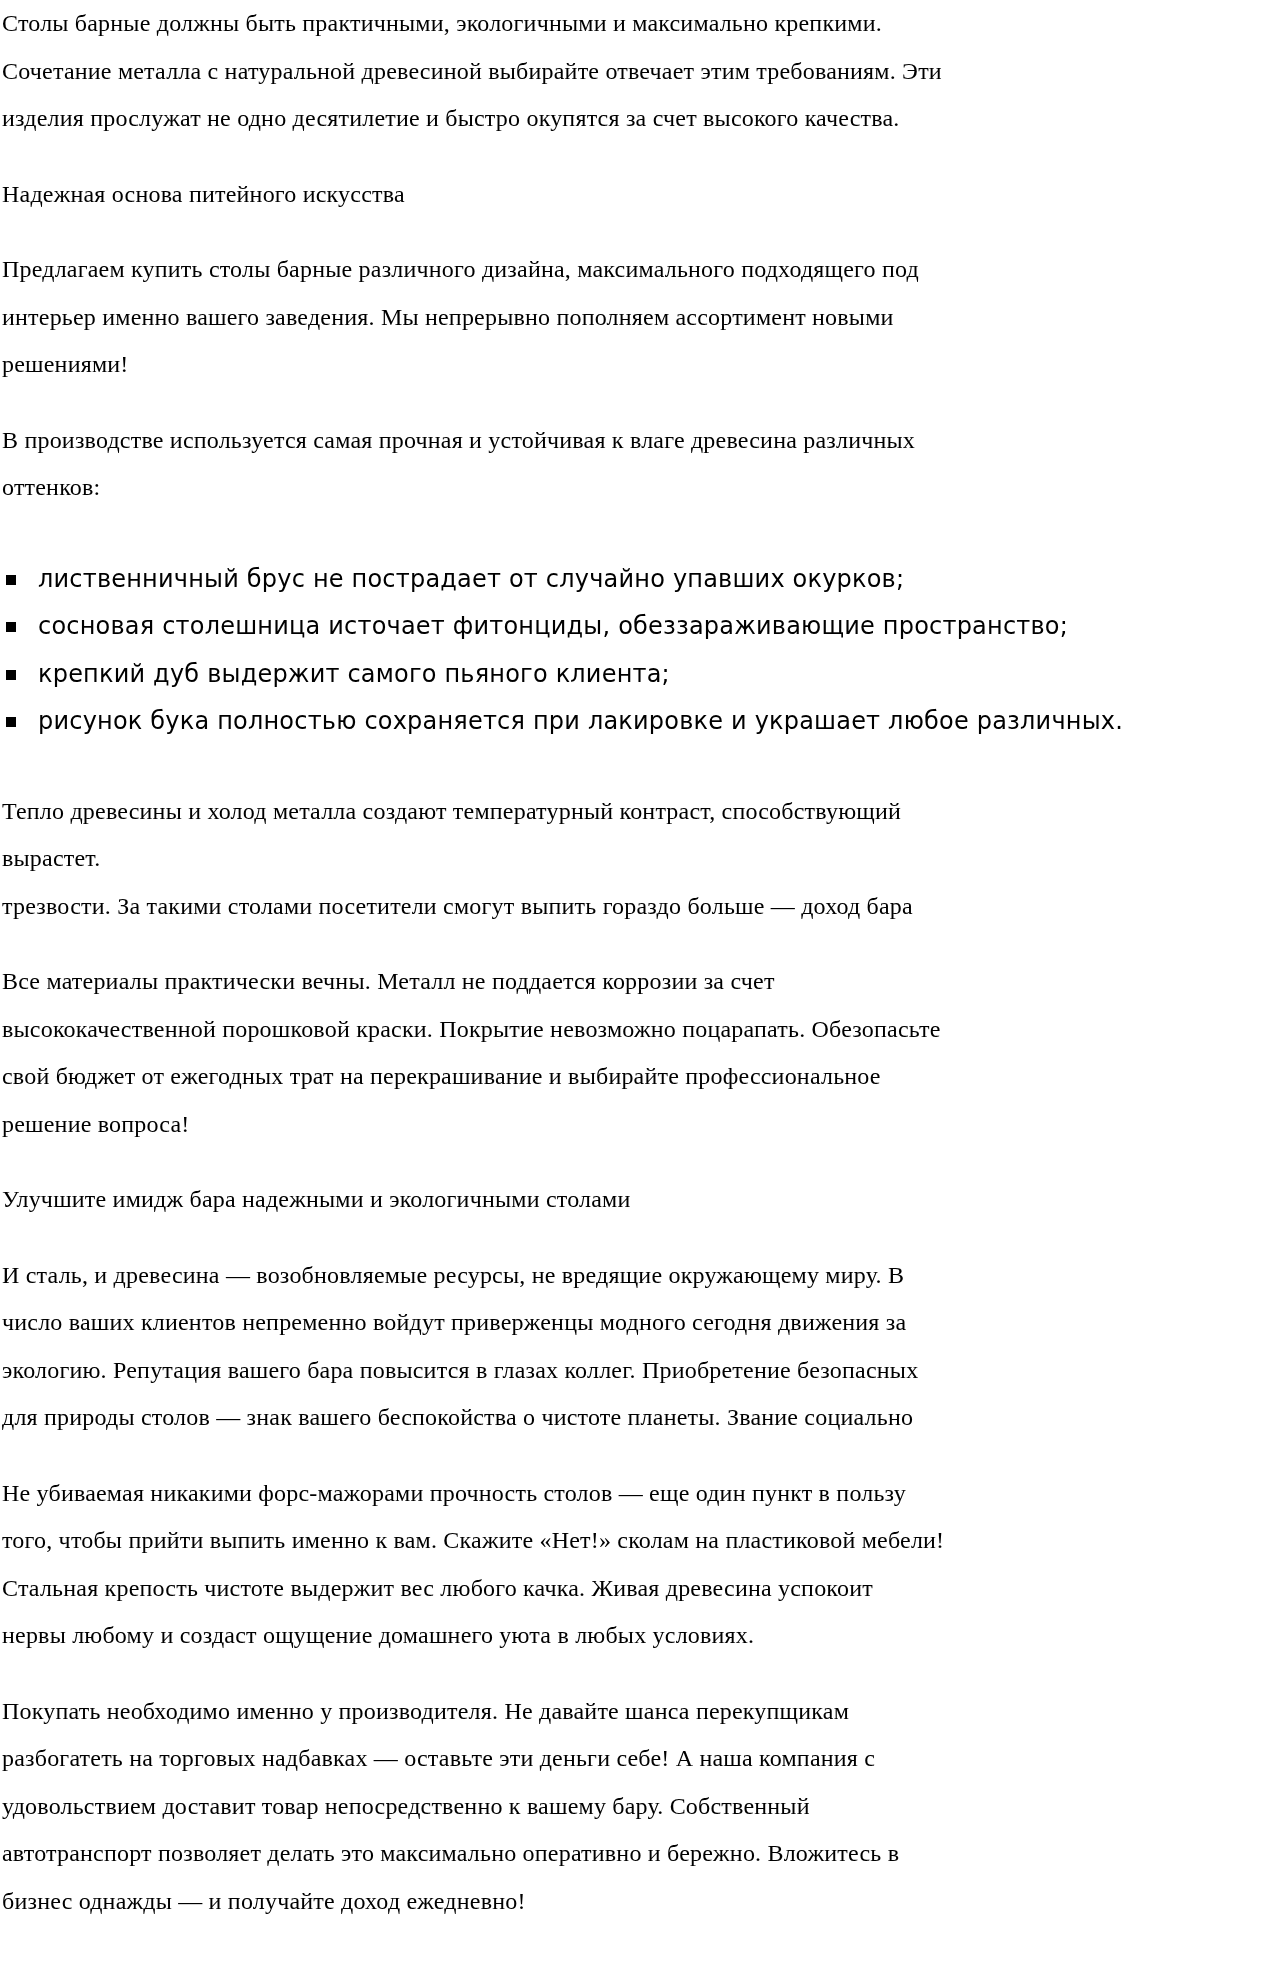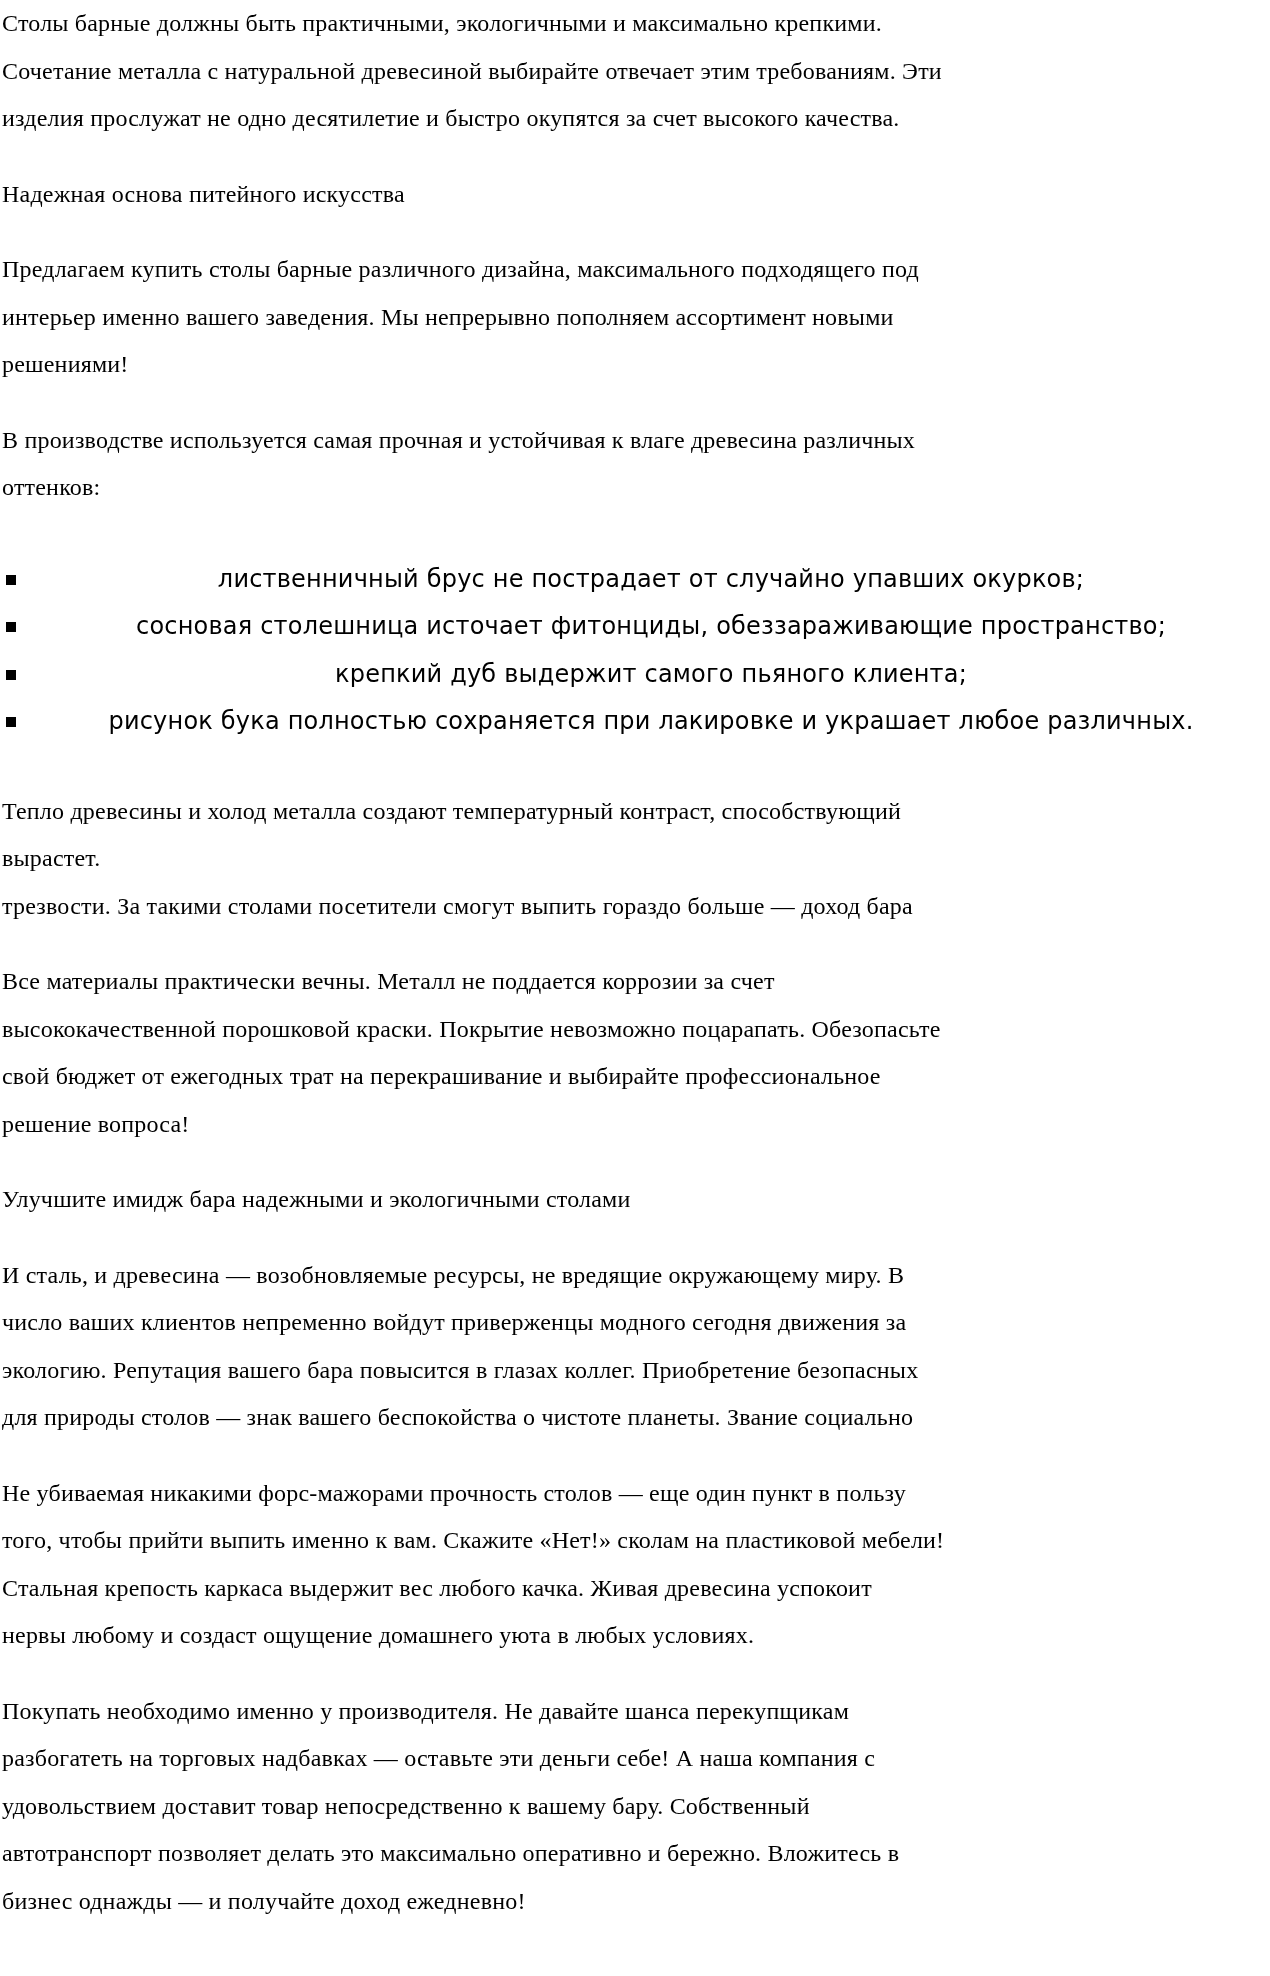--- a/index.html
+++ b/index.html
@@ -26,21 +26,20 @@
   }
   .line {
     white-space: nowrap;
     letter-spacing: 0.2px;
     font-family: Liberation Serif, serif;
   }
   ul.bullets {
     list-style: none;
     margin: 0 0 28px 0;
     padding: 16px 0 14px 0;
-    text-align: center;
   }
   ul.bullets li {
     position: relative;
     padding-left: 36px;
     white-space: nowrap;
     letter-spacing: 0.2px;
   }
   ul.bullets li .sq {
     position: absolute;
     left: 4px;
@@ -115,21 +114,21 @@
   <div class="para">
     <div class="line">И сталь, и древесина — возобновляемые ресурсы, не вредящие окружающему миру. В</div>
     <div class="line">число ваших клиентов непременно войдут приверженцы модного сегодня движения за</div>
     <div class="line">экологию. Репутация вашего бара повысится в глазах коллег. Приобретение безопасных</div>
     <div class="line">для природы столов — знак вашего беспокойства о чистоте планеты. Звание социально</div>
   </div>
 
   <div class="para">
     <div class="line">Не убиваемая никакими форс-мажорами прочность столов — еще один пункт в пользу</div>
     <div class="line">того, чтобы прийти выпить именно к вам. Скажите «Нет!» сколам на пластиковой мебели!</div>
-    <div class="line">Стальная крепость каркаса выдержит вес любого качка. Живая древесина успокоит</div>
+    <div class="line">Стальная крепость чистоте выдержит вес любого качка. Живая древесина успокоит</div>
     <div class="line">нервы любому и создаст ощущение домашнего уюта в любых условиях.</div>
   </div>
 
   <div class="para">
     <div class="line">Покупать необходимо именно у производителя. Не давайте шанса перекупщикам</div>
     <div class="line">разбогатеть на торговых надбавках — оставьте эти деньги себе! А наша компания с</div>
     <div class="line">удовольствием доставит товар непосредственно к вашему бару. Собственный</div>
     <div class="line">автотранспорт позволяет делать это максимально оперативно и бережно. Вложитесь в</div>
     <div class="line">бизнес однажды — и получайте доход ежедневно!</div>
   </div>

